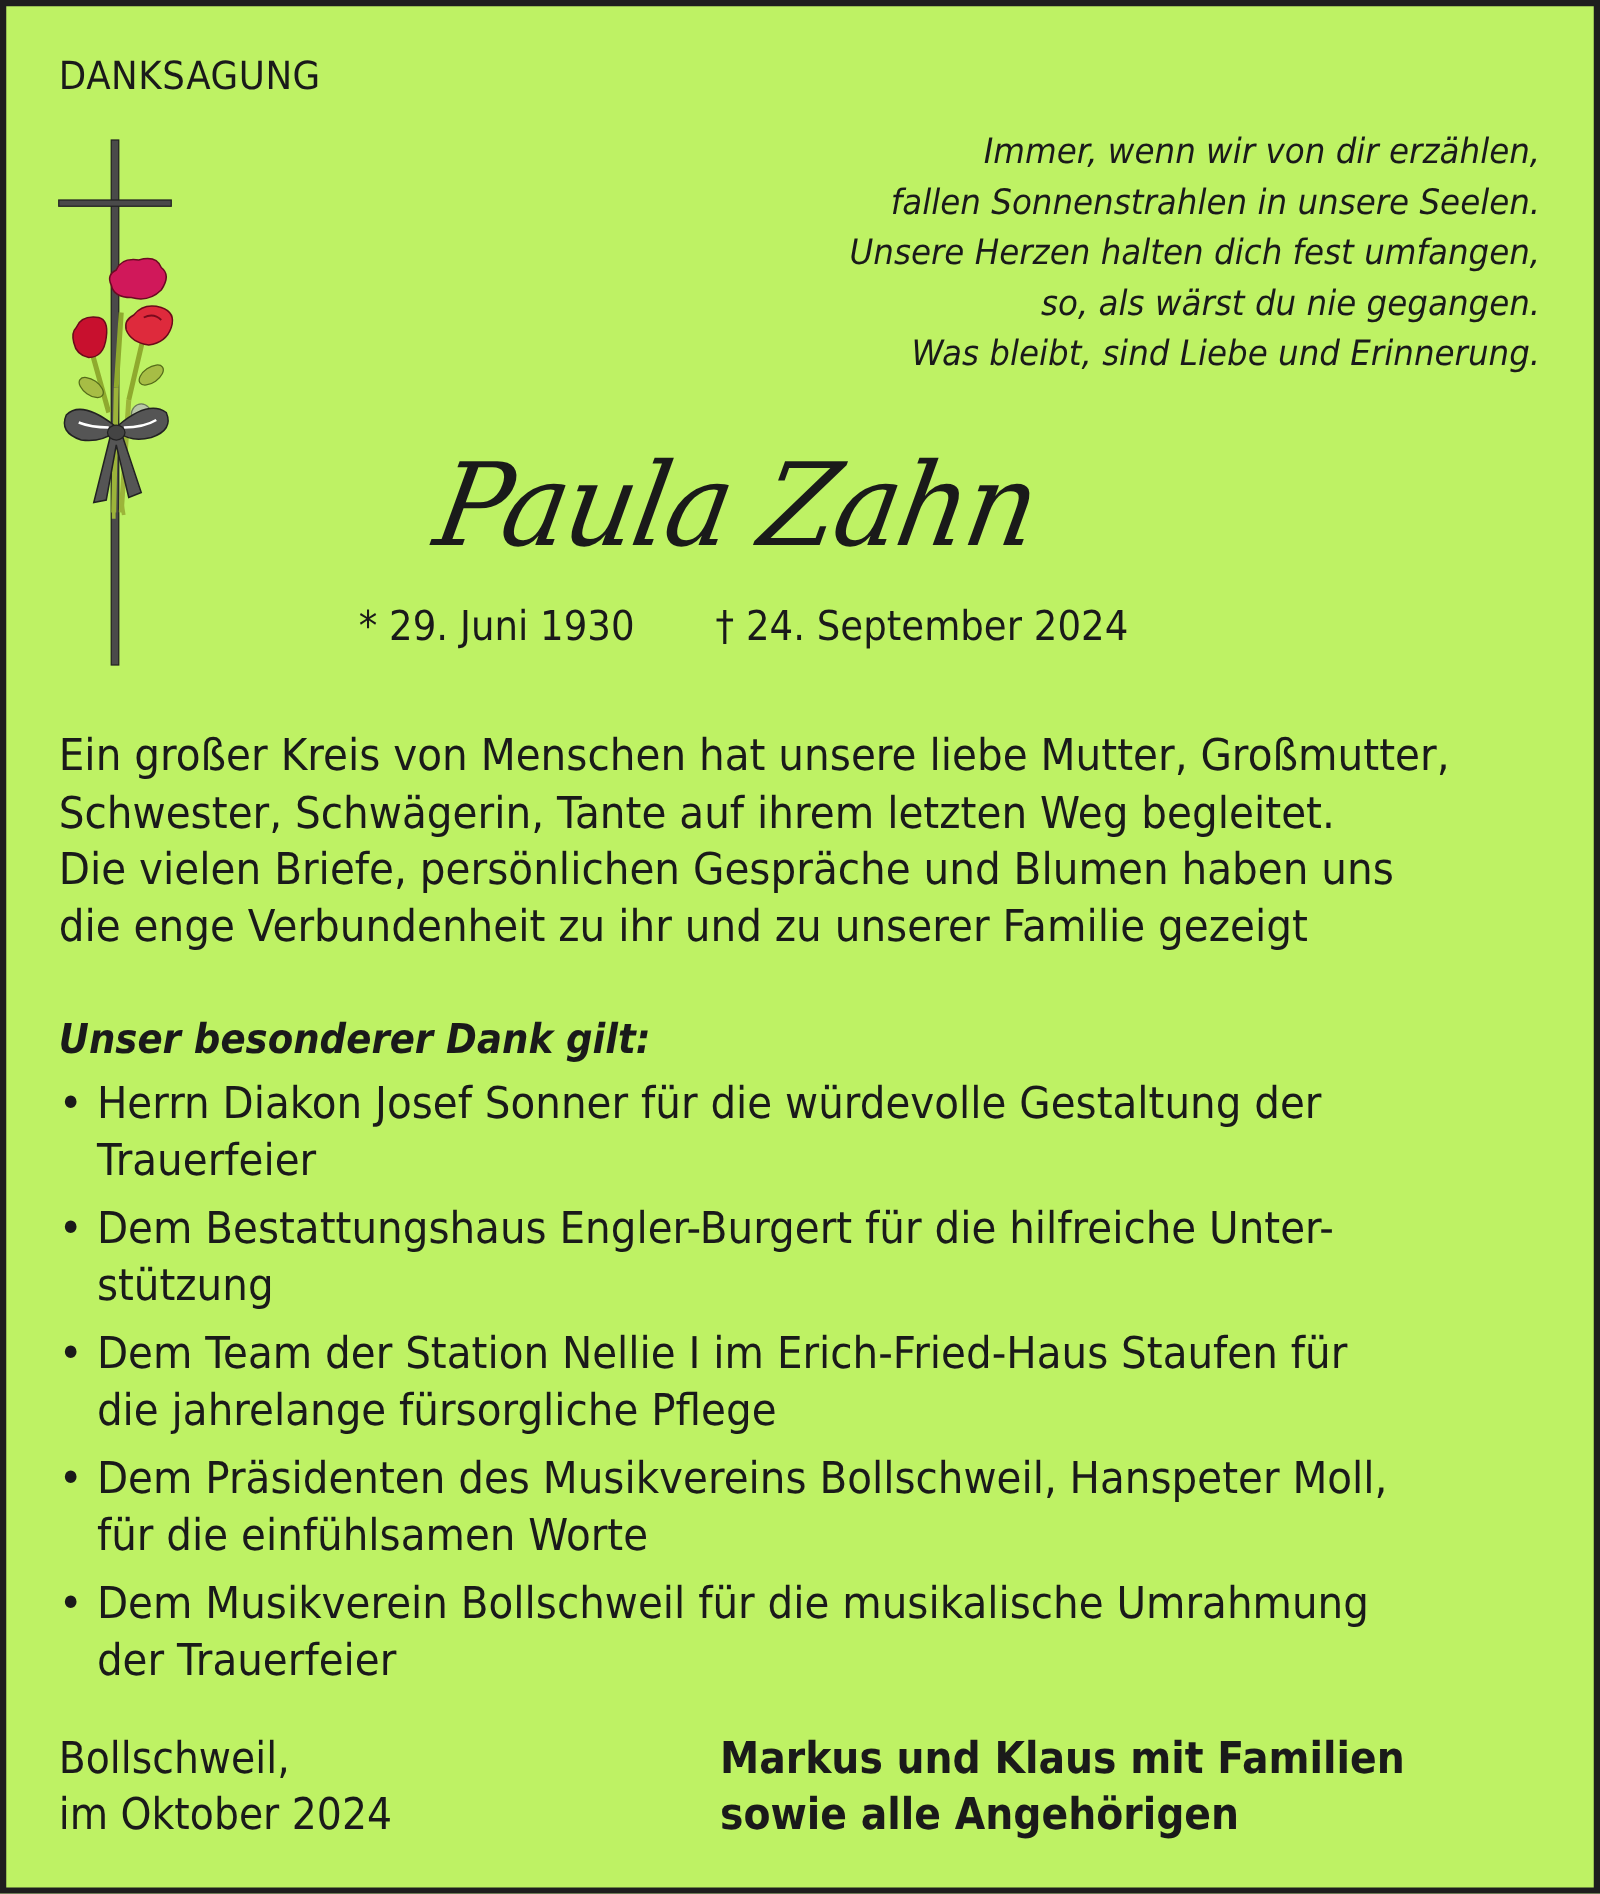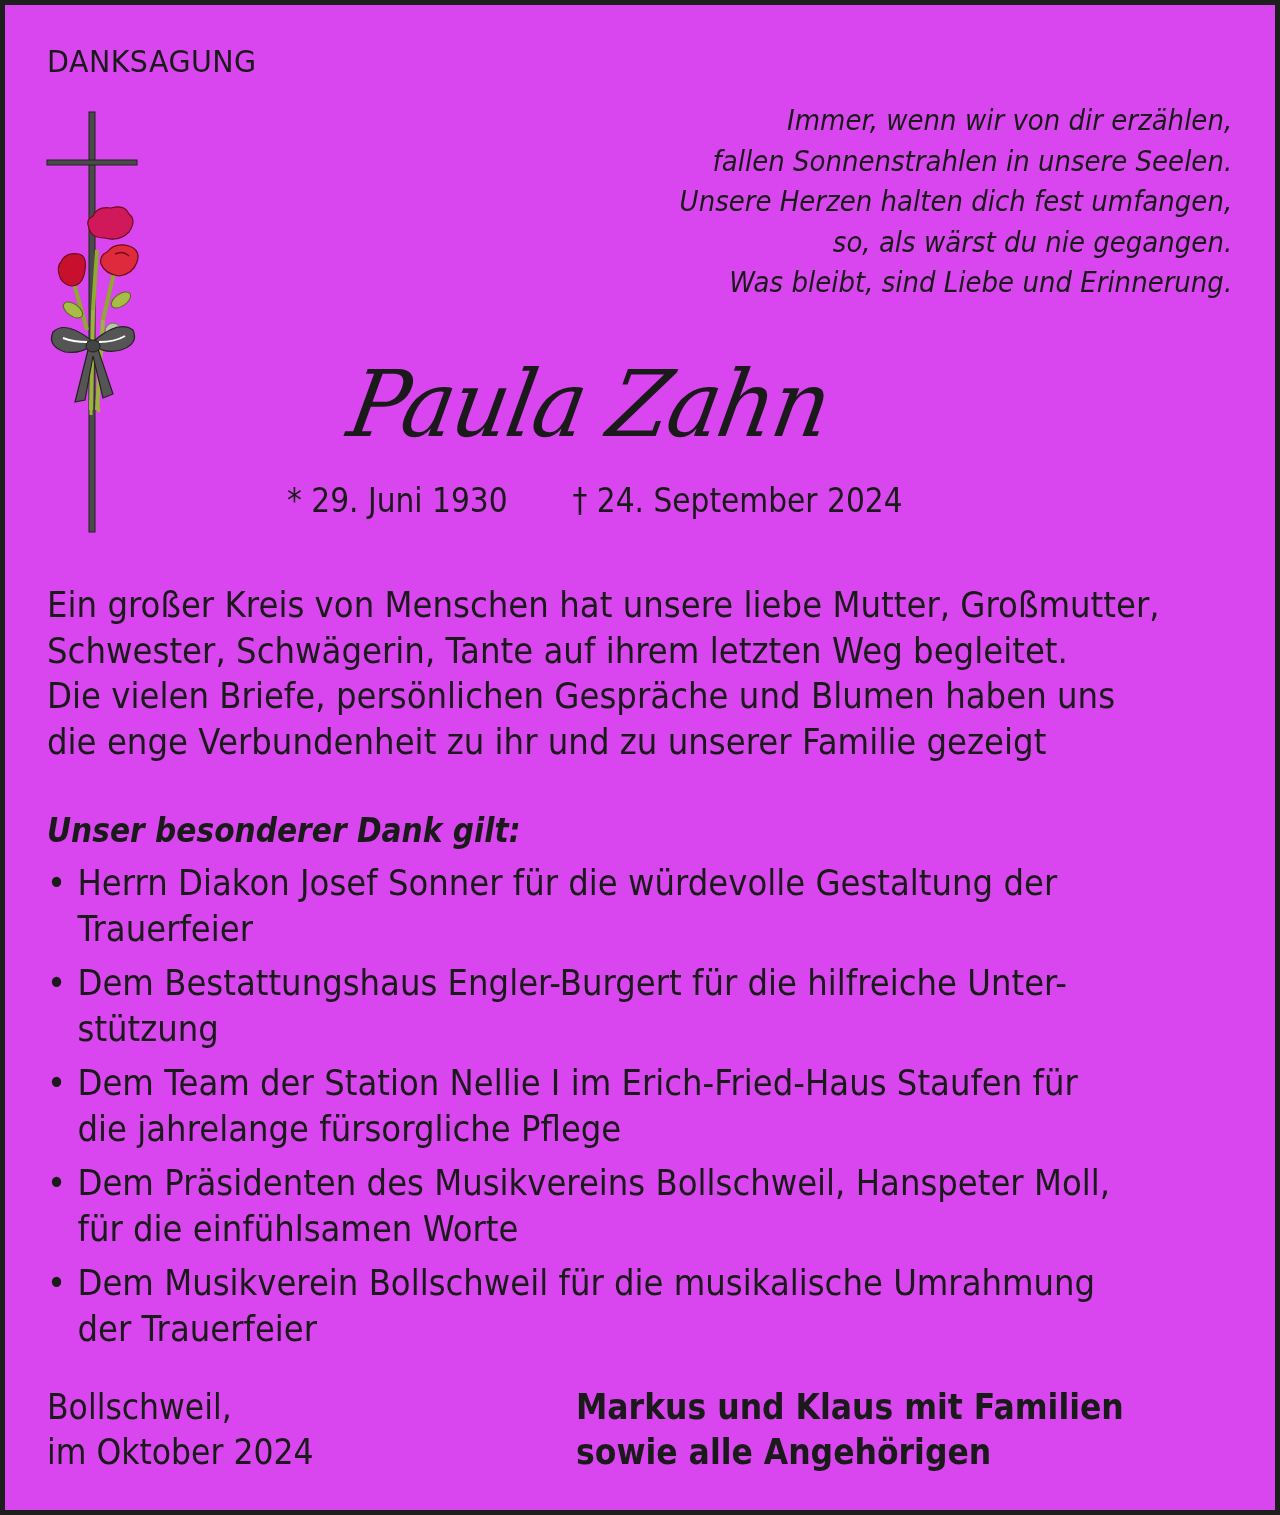--- a/index.html
+++ b/index.html
@@ -1,19 +1,19 @@
 <!DOCTYPE html>
 <html><head>
   <meta charset="utf-8">
   <style>
     html, body { margin: 0; padding: 0; background: #ffffff; }
     body { width: 1280px; height: 1515px; position: relative; overflow: hidden; }
     .frame {
       position: absolute; left: 0; top: 0; width: 1280px; height: 1515px;
-      box-sizing: border-box; border: 5px solid #1e1e1e; background: #d946ef;
+      box-sizing: border-box; border: 5px solid #1e1e1e; background: #bef264;
     }
     .sans { font-family: "DejaVu Sans", "Liberation Sans", sans-serif; color: #1a1a1a; }
     .heading {
       position: absolute; left: 42px; top: 38px; font-size: 31px; letter-spacing: 0.5px;
       transform: scaleX(0.92); transform-origin: left top;
     }
     .poem {
       position: absolute; right: 43px; top: 96px; text-align: right;
       font-style: italic; font-size: 28px; line-height: 40.5px;
       transform: scaleX(0.93); transform-origin: right top; white-space: nowrap;

